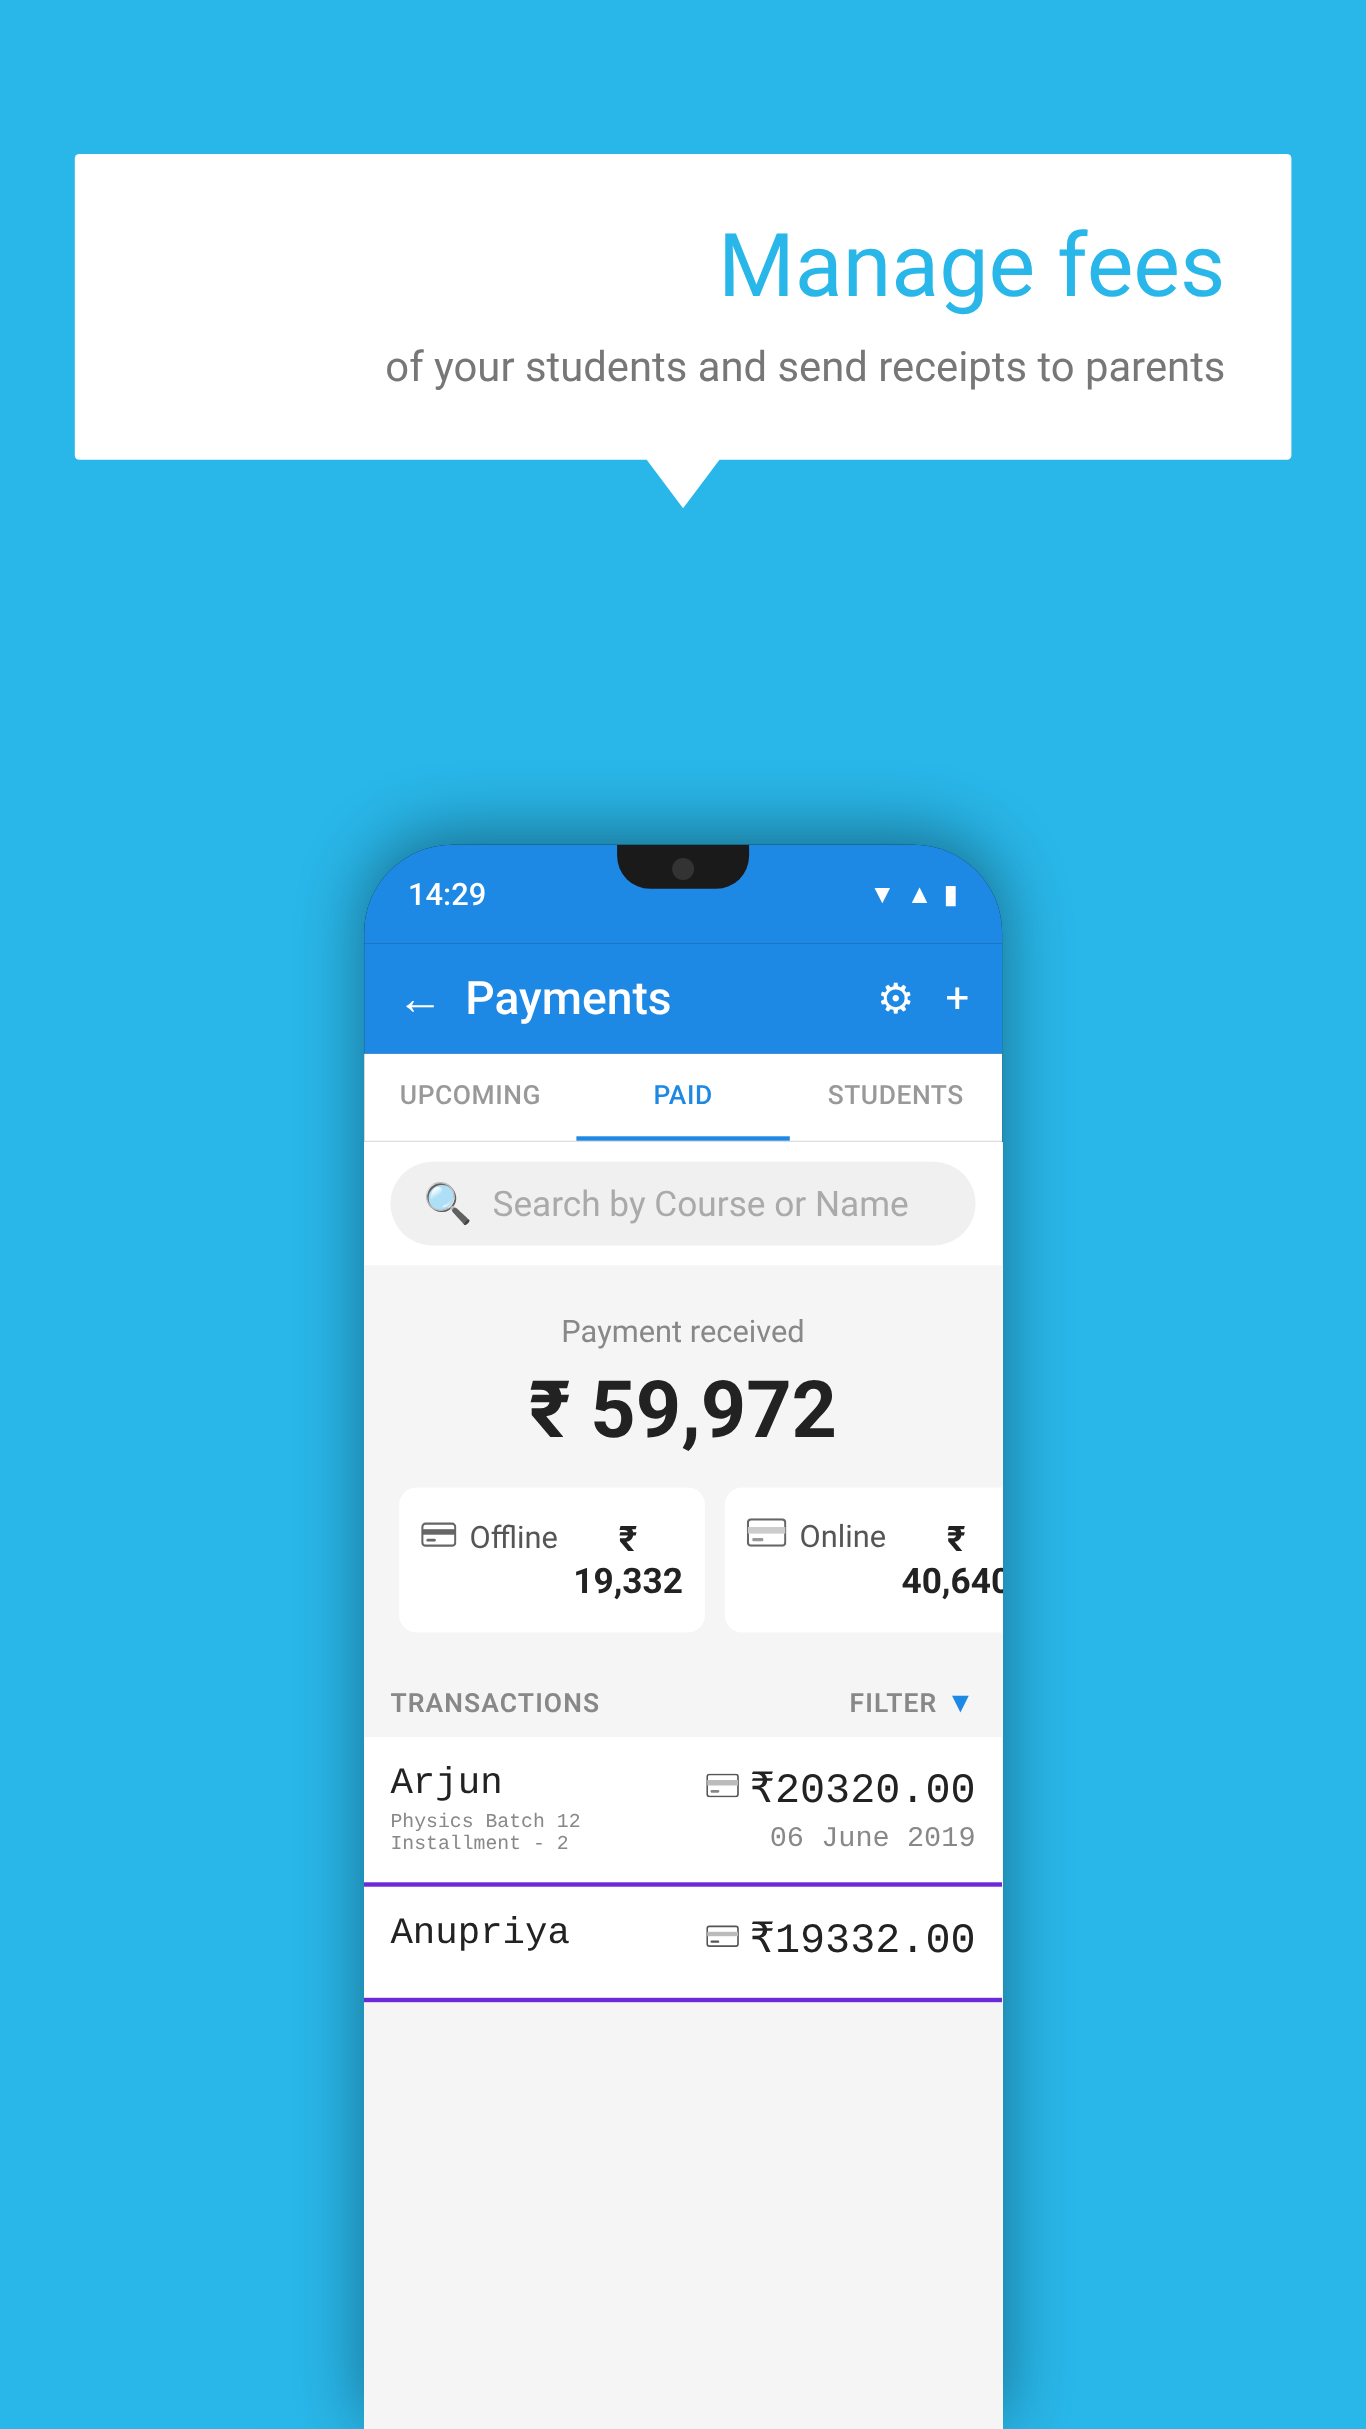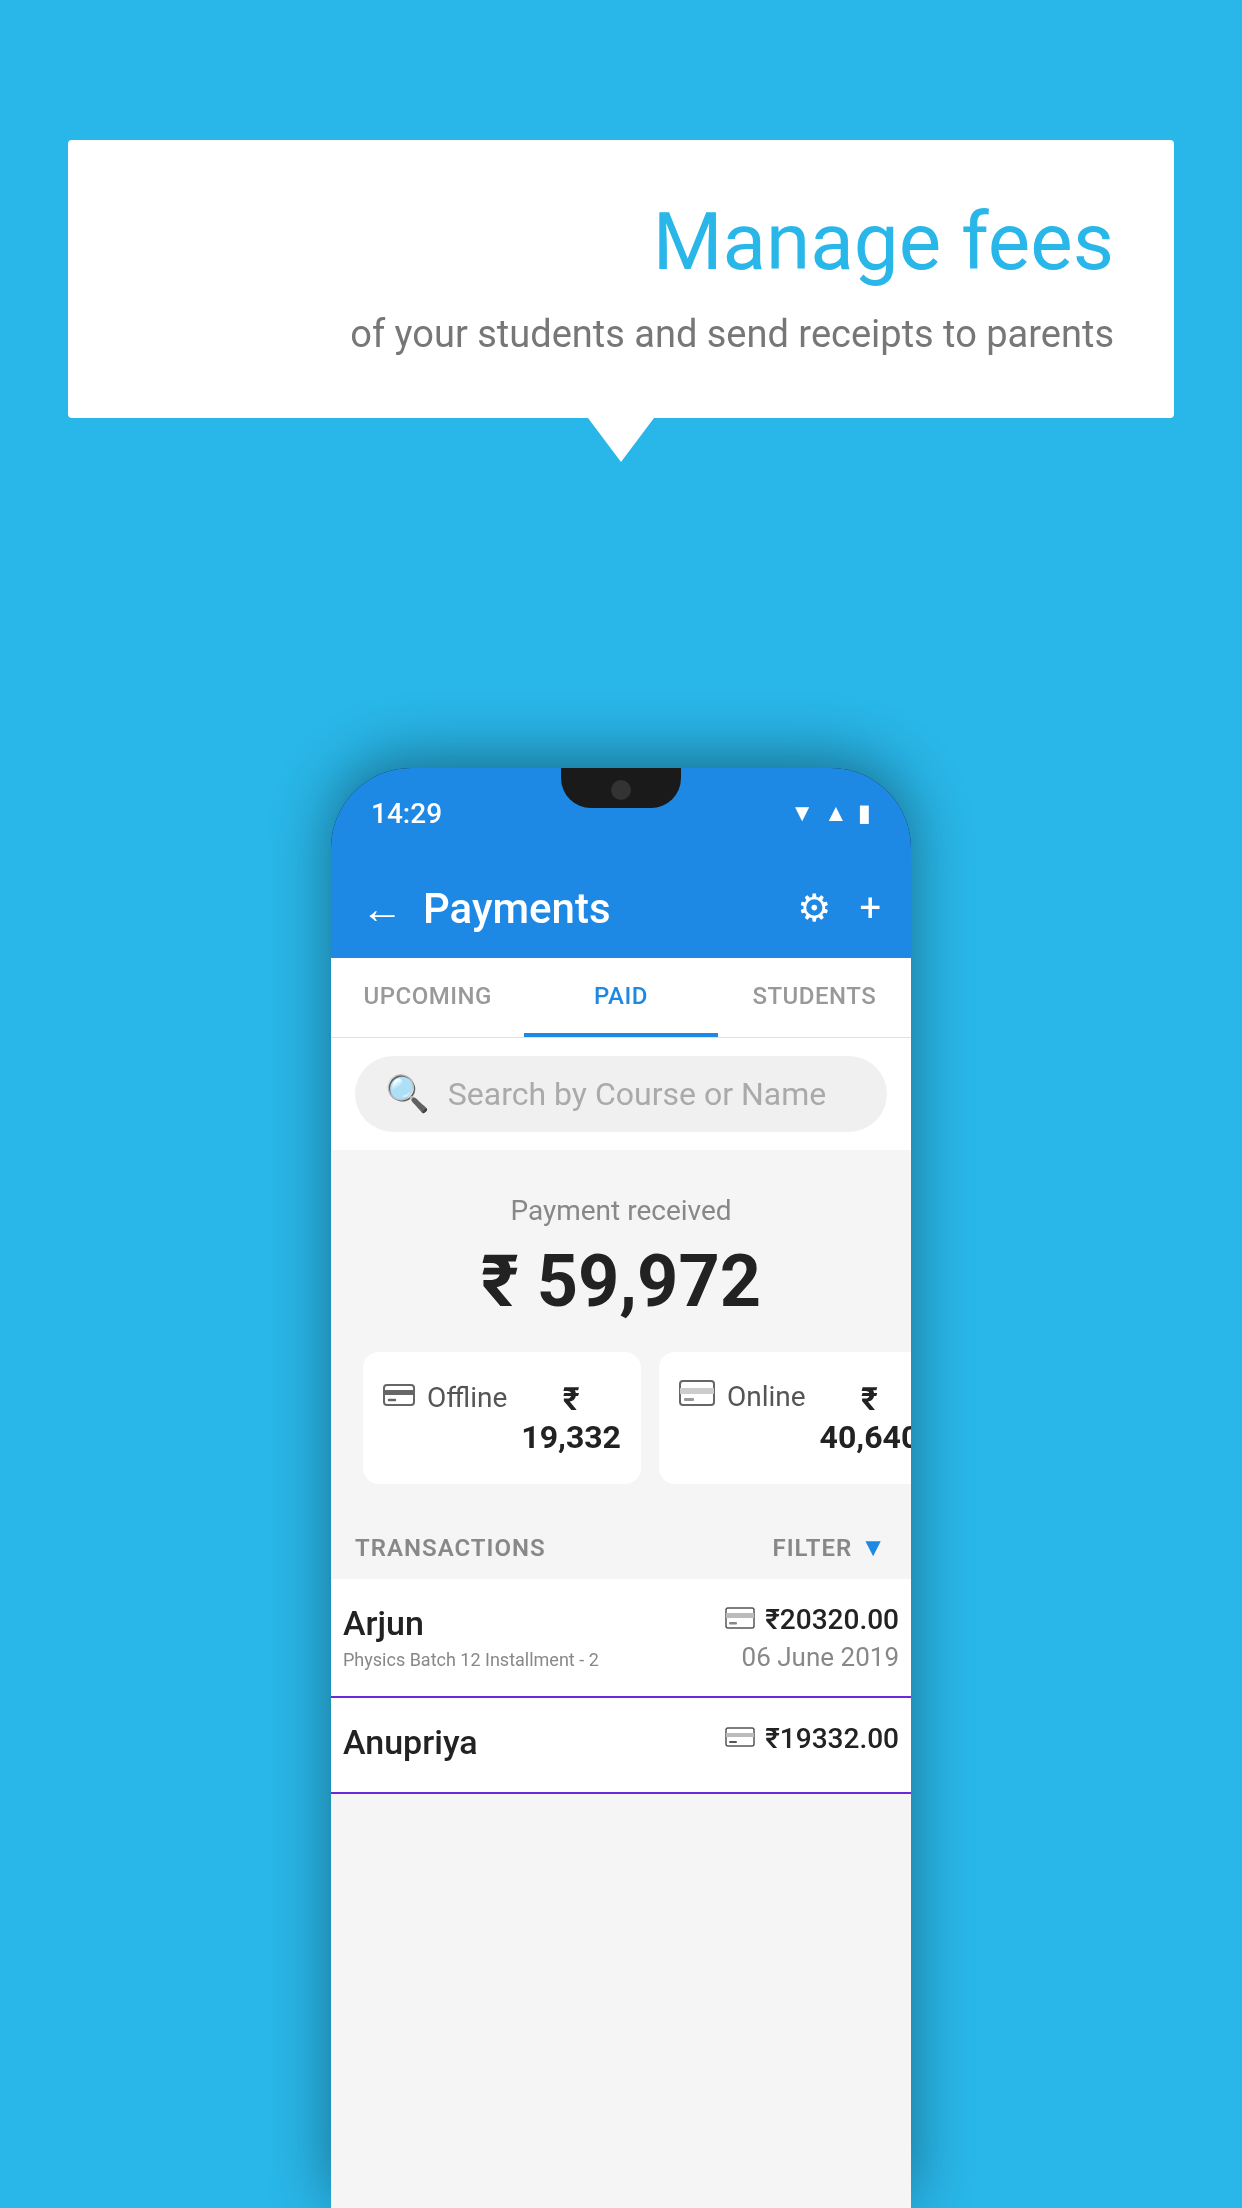--- a/index.html
+++ b/index.html
@@ -283,25 +283,26 @@
     .filter-icon {
       color: #1e88e5;
       font-size: 26px;
     }
 
     
     .transactions-list {
       background: white;
     }
     .transaction-row {
-      padding: 24px 12px;
-      border-bottom: 2px solid #6d28d9;
+      padding: 24px 24px;
+      border-bottom: 4px solid #6d28d9;
       display: flex;
       justify-content: space-between;
       align-items: flex-start;
+      font-family: Liberation Mono, monospace;
     }
     .transaction-left {}
     .transaction-name {
       font-size: 34px;
       font-weight: 500;
       color: #222;
       margin-bottom: 6px;
     }
     .transaction-desc {
       font-size: 18px;
@@ -311,21 +312,21 @@
       text-align: right;
     }
     .transaction-amount-row {
       display: flex;
       align-items: center;
       gap: 10px;
       justify-content: flex-end;
       margin-bottom: 6px;
     }
     .transaction-amount {
-      font-size: 28px;
+      font-size: 38px;
       font-weight: 500;
       color: #222;
     }
     .transaction-date {
       font-size: 26px;
       color: #888;
     }
     .pay-icon {
       font-size: 26px;
       color: #555;

